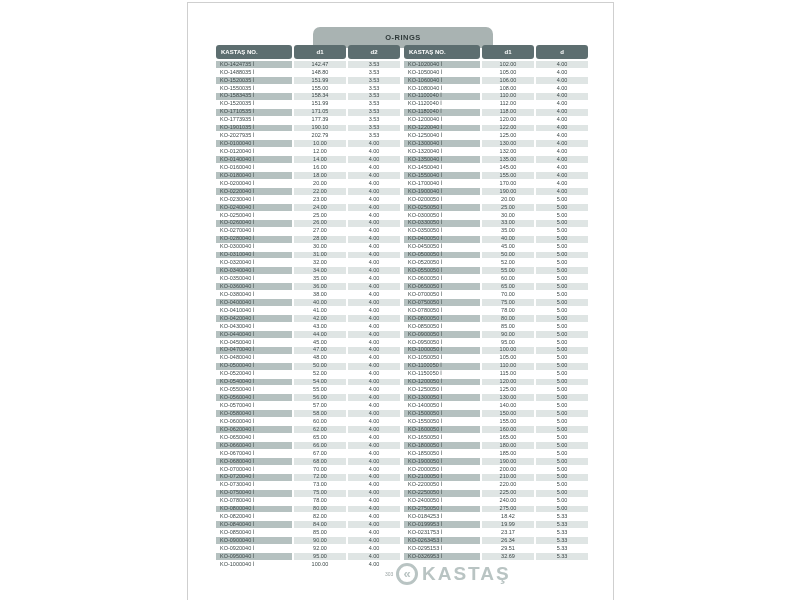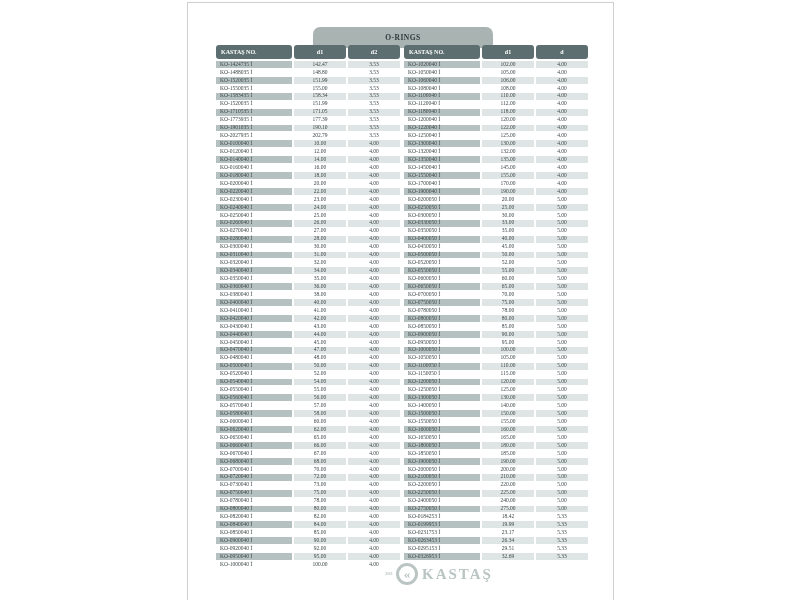--- a/index.html
+++ b/index.html
@@ -1,19 +1,19 @@
 <!DOCTYPE html>
 <html><head>
 <meta charset="utf-8">
 <style>
   * { margin:0; padding:0; box-sizing:border-box; }
   html,body { width:800px; height:600px; background:#ffffff; overflow:hidden;
               font-family:"Liberation Sans", sans-serif; }
   .page { position:absolute; left:187px; top:2px; width:427px; height:598px;
-          background:#ffffff; border:1px solid #cfcfcf; border-bottom:none;font-family:Liberation Serif, serif; }
+          background:#ffffff; border:1px solid #cfcfcf; border-bottom:none; }
   .tab { position:absolute; left:125px; top:24px; width:180px; height:21px;
          background:#a9b3b2; border-radius:7px 7px 3px 3px;
          display:flex; align-items:center; justify-content:center; }
   .tab span { font-size:7.5px; font-weight:bold; color:#2f3a3a; letter-spacing:.5px; }
   .table { position:absolute; top:42px; width:184px; }
   .table.t-left { left:28px; }
   .table.t-right { left:216px; }
   .thead { display:flex; gap:2px; height:14px; margin-bottom:2px; }
   .thead .hc { background:#5d6e70; color:#ffffff; font-weight:bold; font-size:6px;
                display:flex; align-items:center; border-radius:3px; }
@@ -27,21 +27,21 @@
   .trow.odd .c-part { background:#b5c1c0; }
   .trow.odd .c-val  { background:#dfe5e4; }
   .trow.even .cell  { background:#ffffff; }
   .page-num { position:absolute; left:197px; top:568px; font-size:5px; color:#9aa3a3; }
   .logo { position:absolute; left:208px; top:560px; display:flex; align-items:center;
           gap:4px; color:#b9c4c3; }
   .logo .ring { width:22px; height:22px; border:3px solid #b9c4c3; border-radius:50%;
                 display:flex; align-items:center; justify-content:center;
                 font-size:13px; font-weight:bold; color:#b9c4c3; line-height:1;
                 padding-bottom:1px; }
-  .logo .brand-text { font-size:15px; font-weight:bold; letter-spacing:2px; }
+  .logo .brand-text { font-size:19px; font-weight:bold; letter-spacing:2px; }
 </style>
 </head>
 <body>
 
 <div class="page">
 
   <div class="tab">
     <span>O-RINGS</span>
   </div>
 

